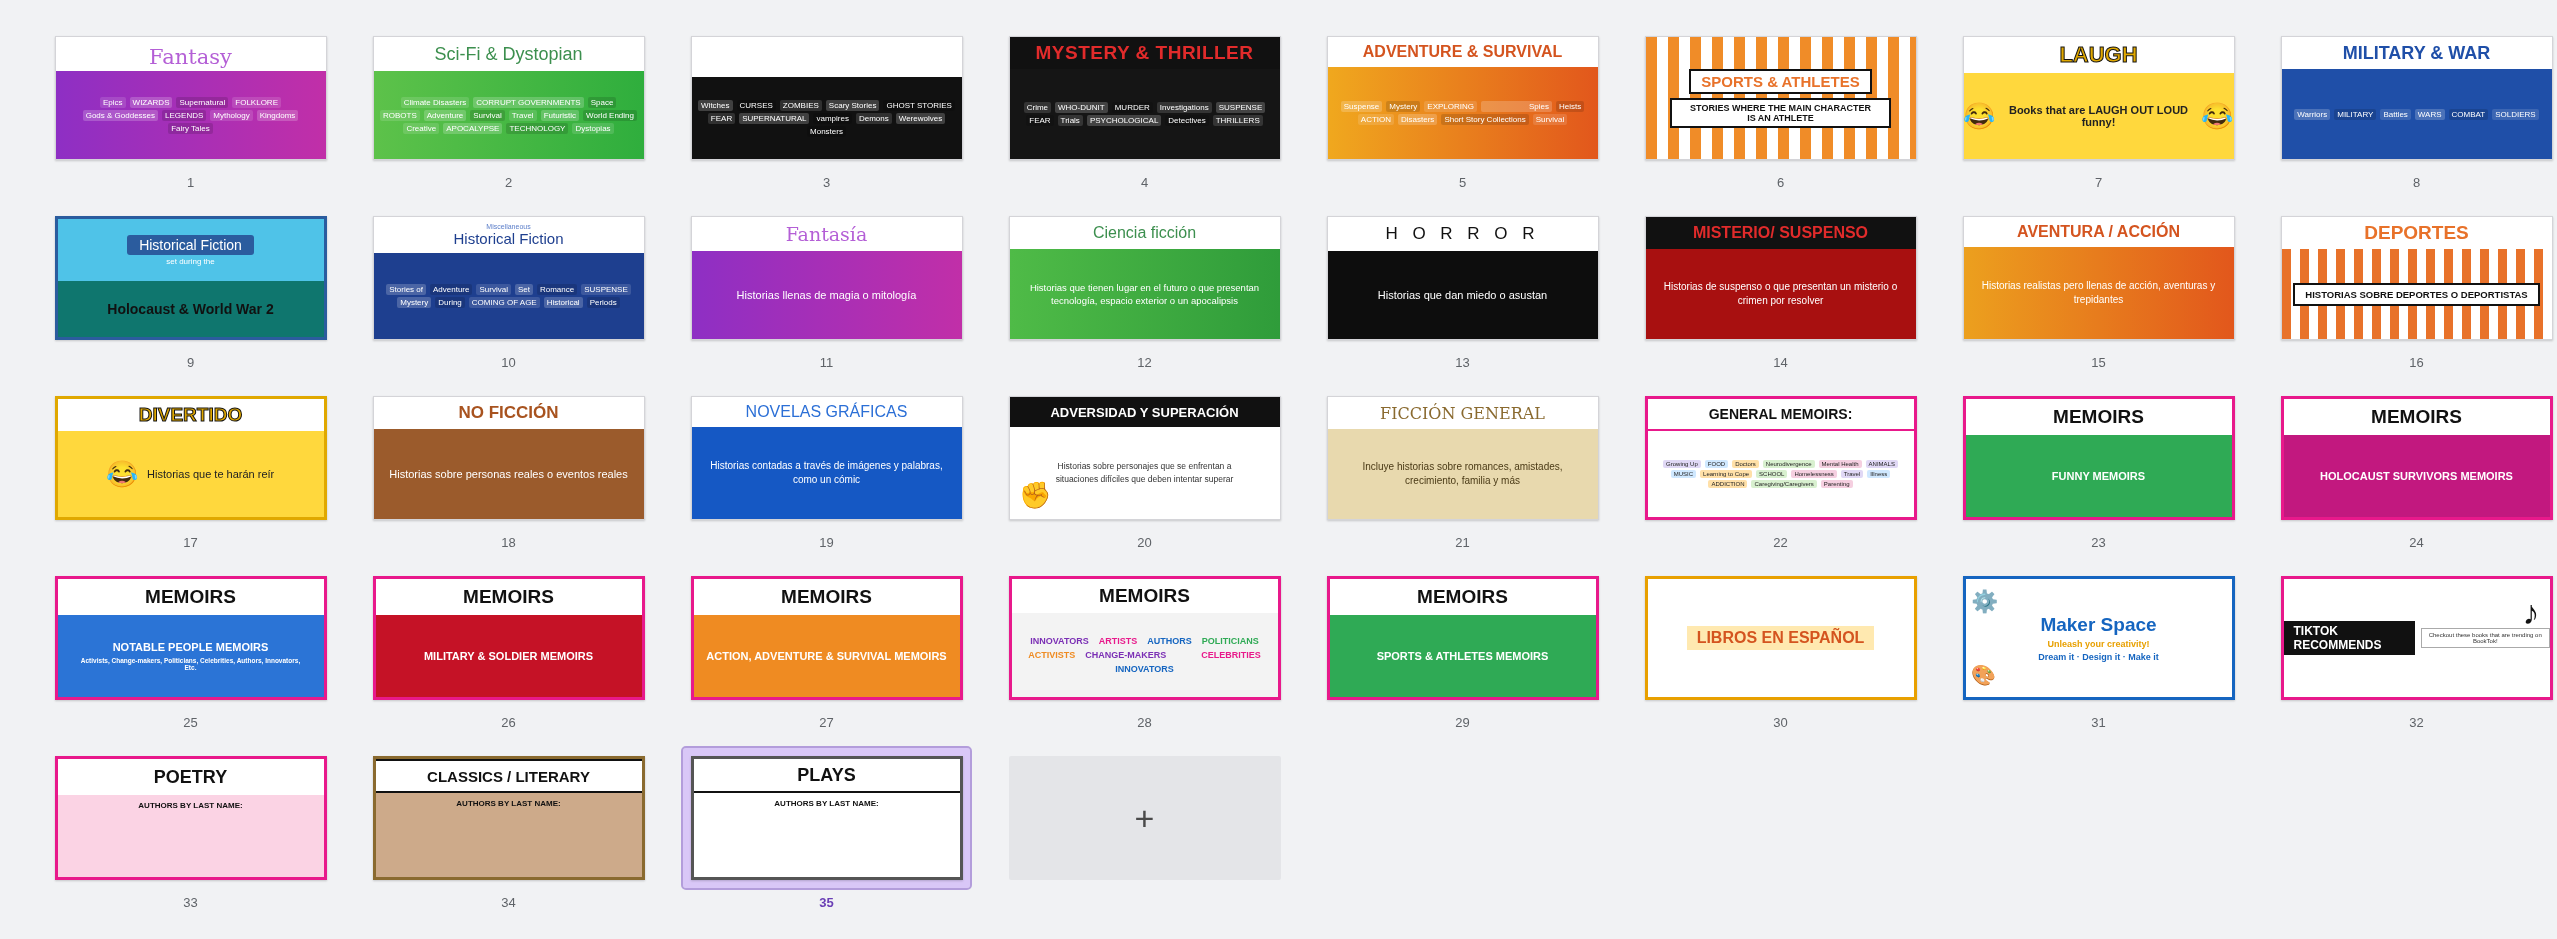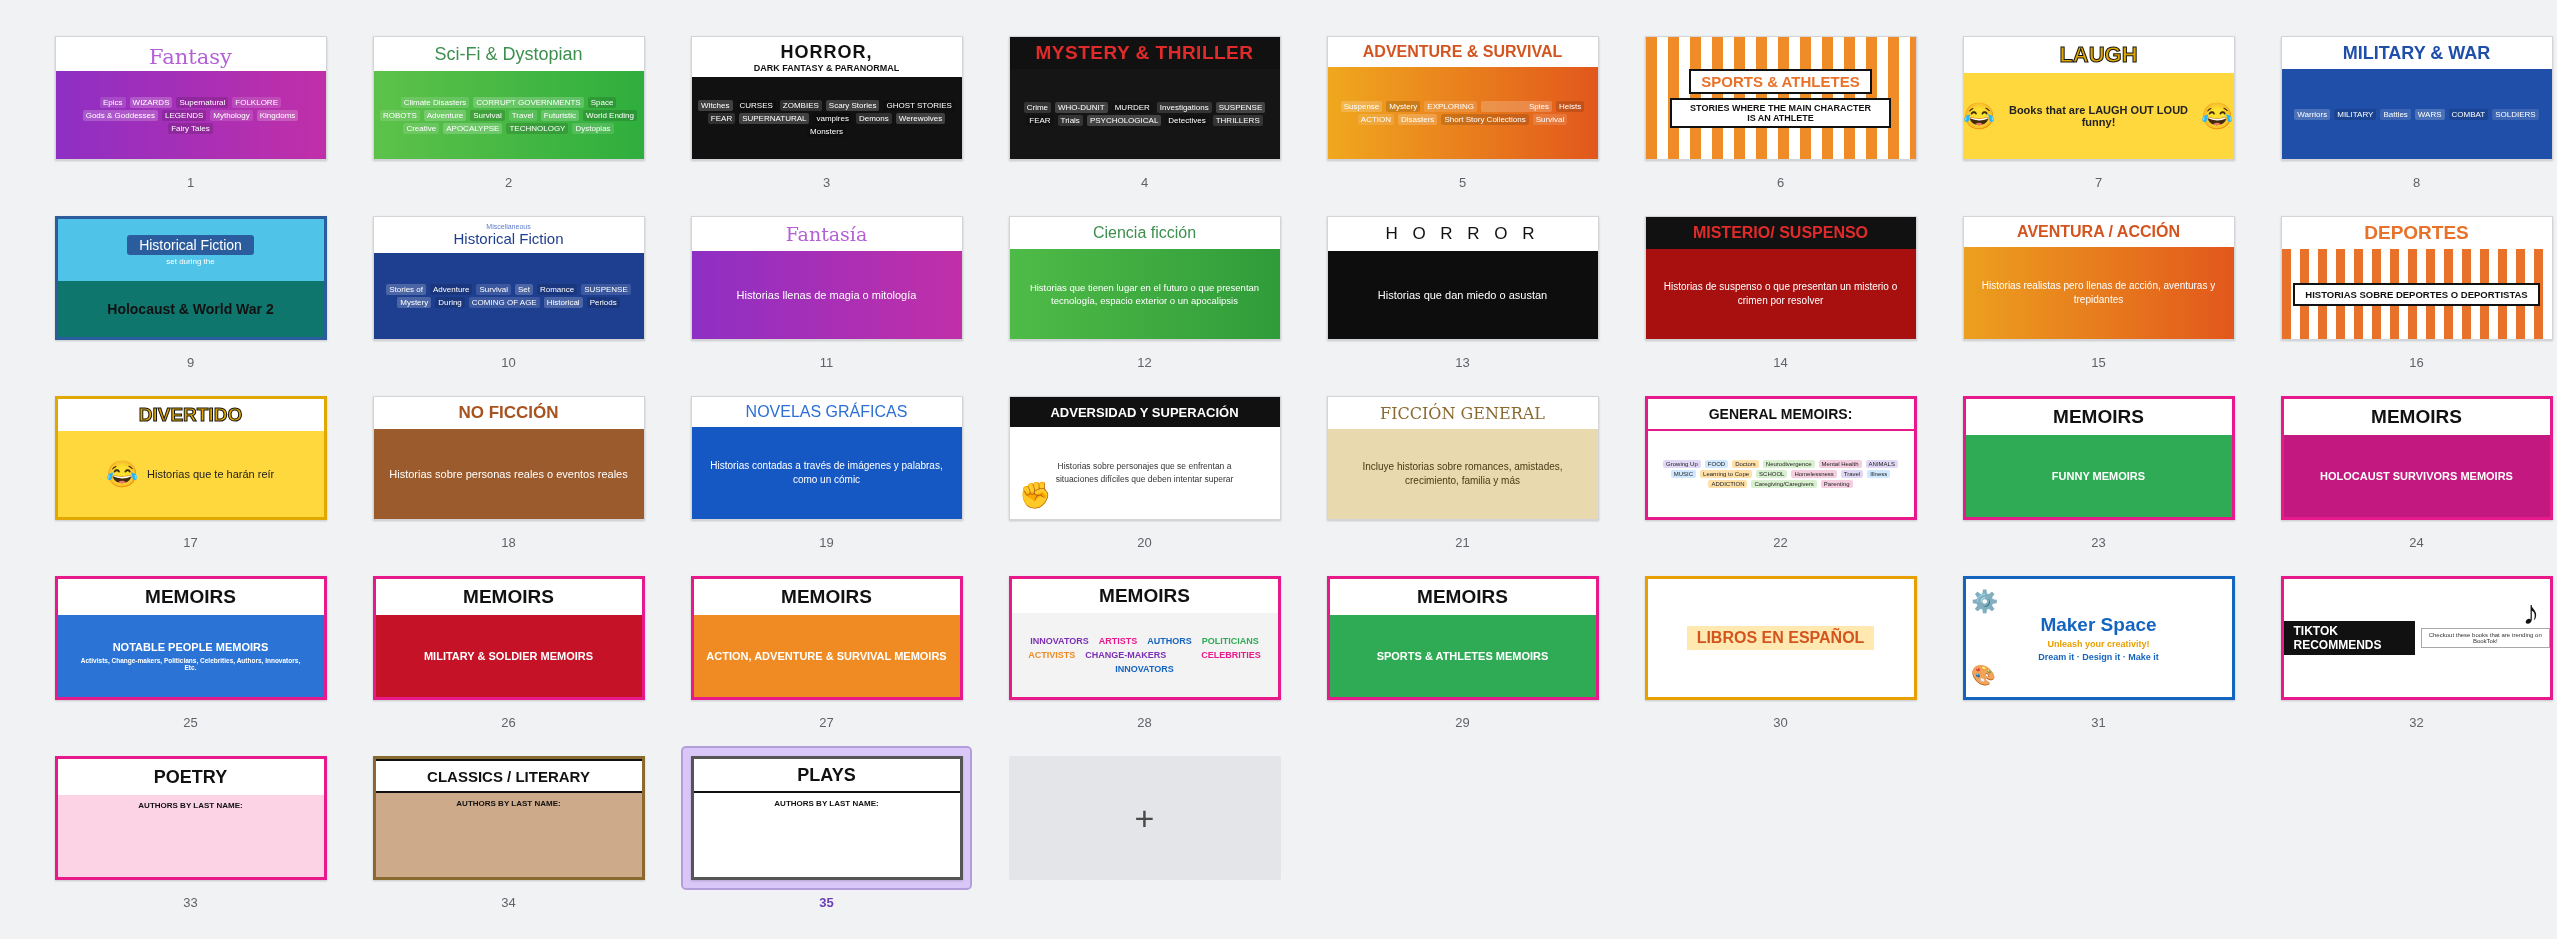--- a/index.html
+++ b/index.html
@@ -139,24 +139,20 @@
               <span class="" style="background: rgba(255, 255, 255, 0.133); color: rgb(255, 255, 255);">Dystopias</span>
             </div>
           </div>
         </div>
       </div>
       <div class="slide-num">2</div>
     </div>
     <div class="slide-cell">
       <div class="thumb-wrap">
         <div class="thumb">
-          <div class="band" style="top:0;height:40px;flex-direction:column;background:#fff;color:#111">
-            <div style="font-size:18px;font-weight:bold;letter-spacing:1px">HORROR,</div>
-            <div style="font-size:9px;font-weight:bold">DARK FANTASY &amp; PARANORMAL</div>
-          </div>
           <div style="position:absolute;top:40px;left:0;right:0;bottom:0;background:#111;color:#fff">
             <div class="mini-words">
               <span class="" style="background: rgba(255, 255, 255, 0.2); color: rgb(255, 255, 255);">Witches</span>
               <span class="" style="background: rgba(0, 0, 0, 0.133); color: rgb(255, 255, 255);">CURSES</span>
               <span class="" style="background: rgba(255, 255, 255, 0.133); color: rgb(255, 255, 255);">ZOMBIES</span>
               <span class="" style="background: rgba(255, 255, 255, 0.2); color: rgb(255, 255, 255);">Scary Stories</span>
               <span class="" style="background: rgba(0, 0, 0, 0.133); color: rgb(255, 255, 255);">GHOST STORIES</span>
               <span class="" style="background: rgba(255, 255, 255, 0.133); color: rgb(255, 255, 255);">FEAR</span>
               <span class="" style="background: rgba(255, 255, 255, 0.2); color: rgb(255, 255, 255);">SUPERNATURAL</span>
               <span class="" style="background: rgba(0, 0, 0, 0.133); color: rgb(255, 255, 255);">vampires</span>

